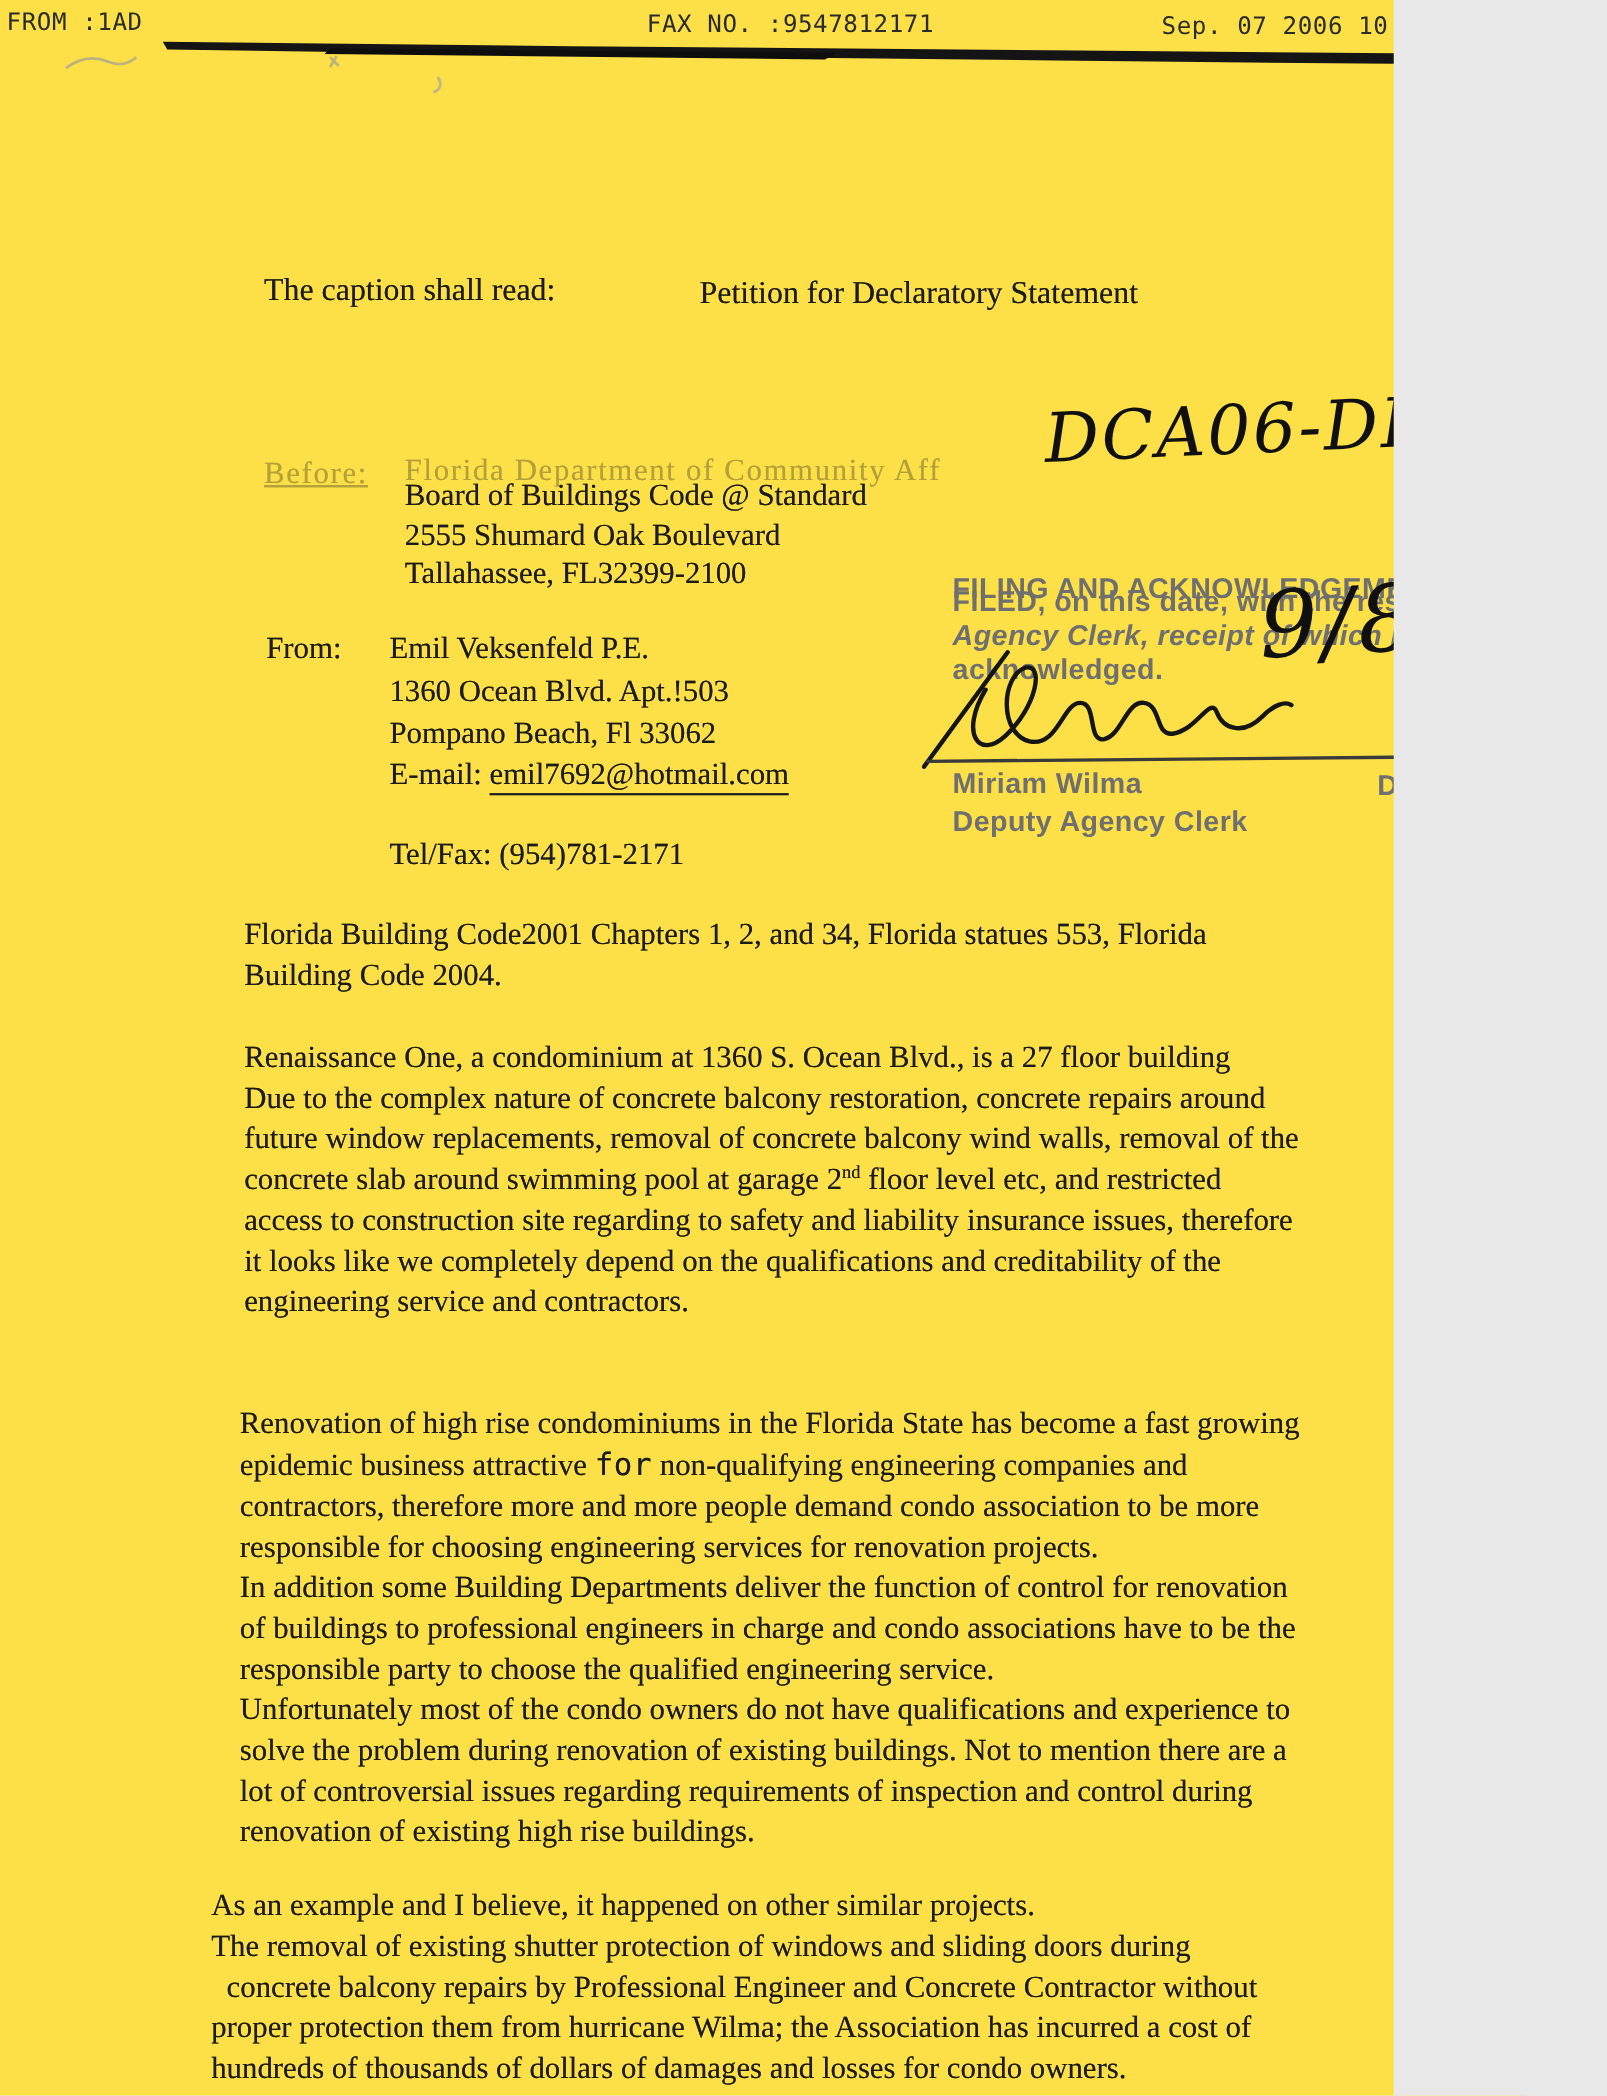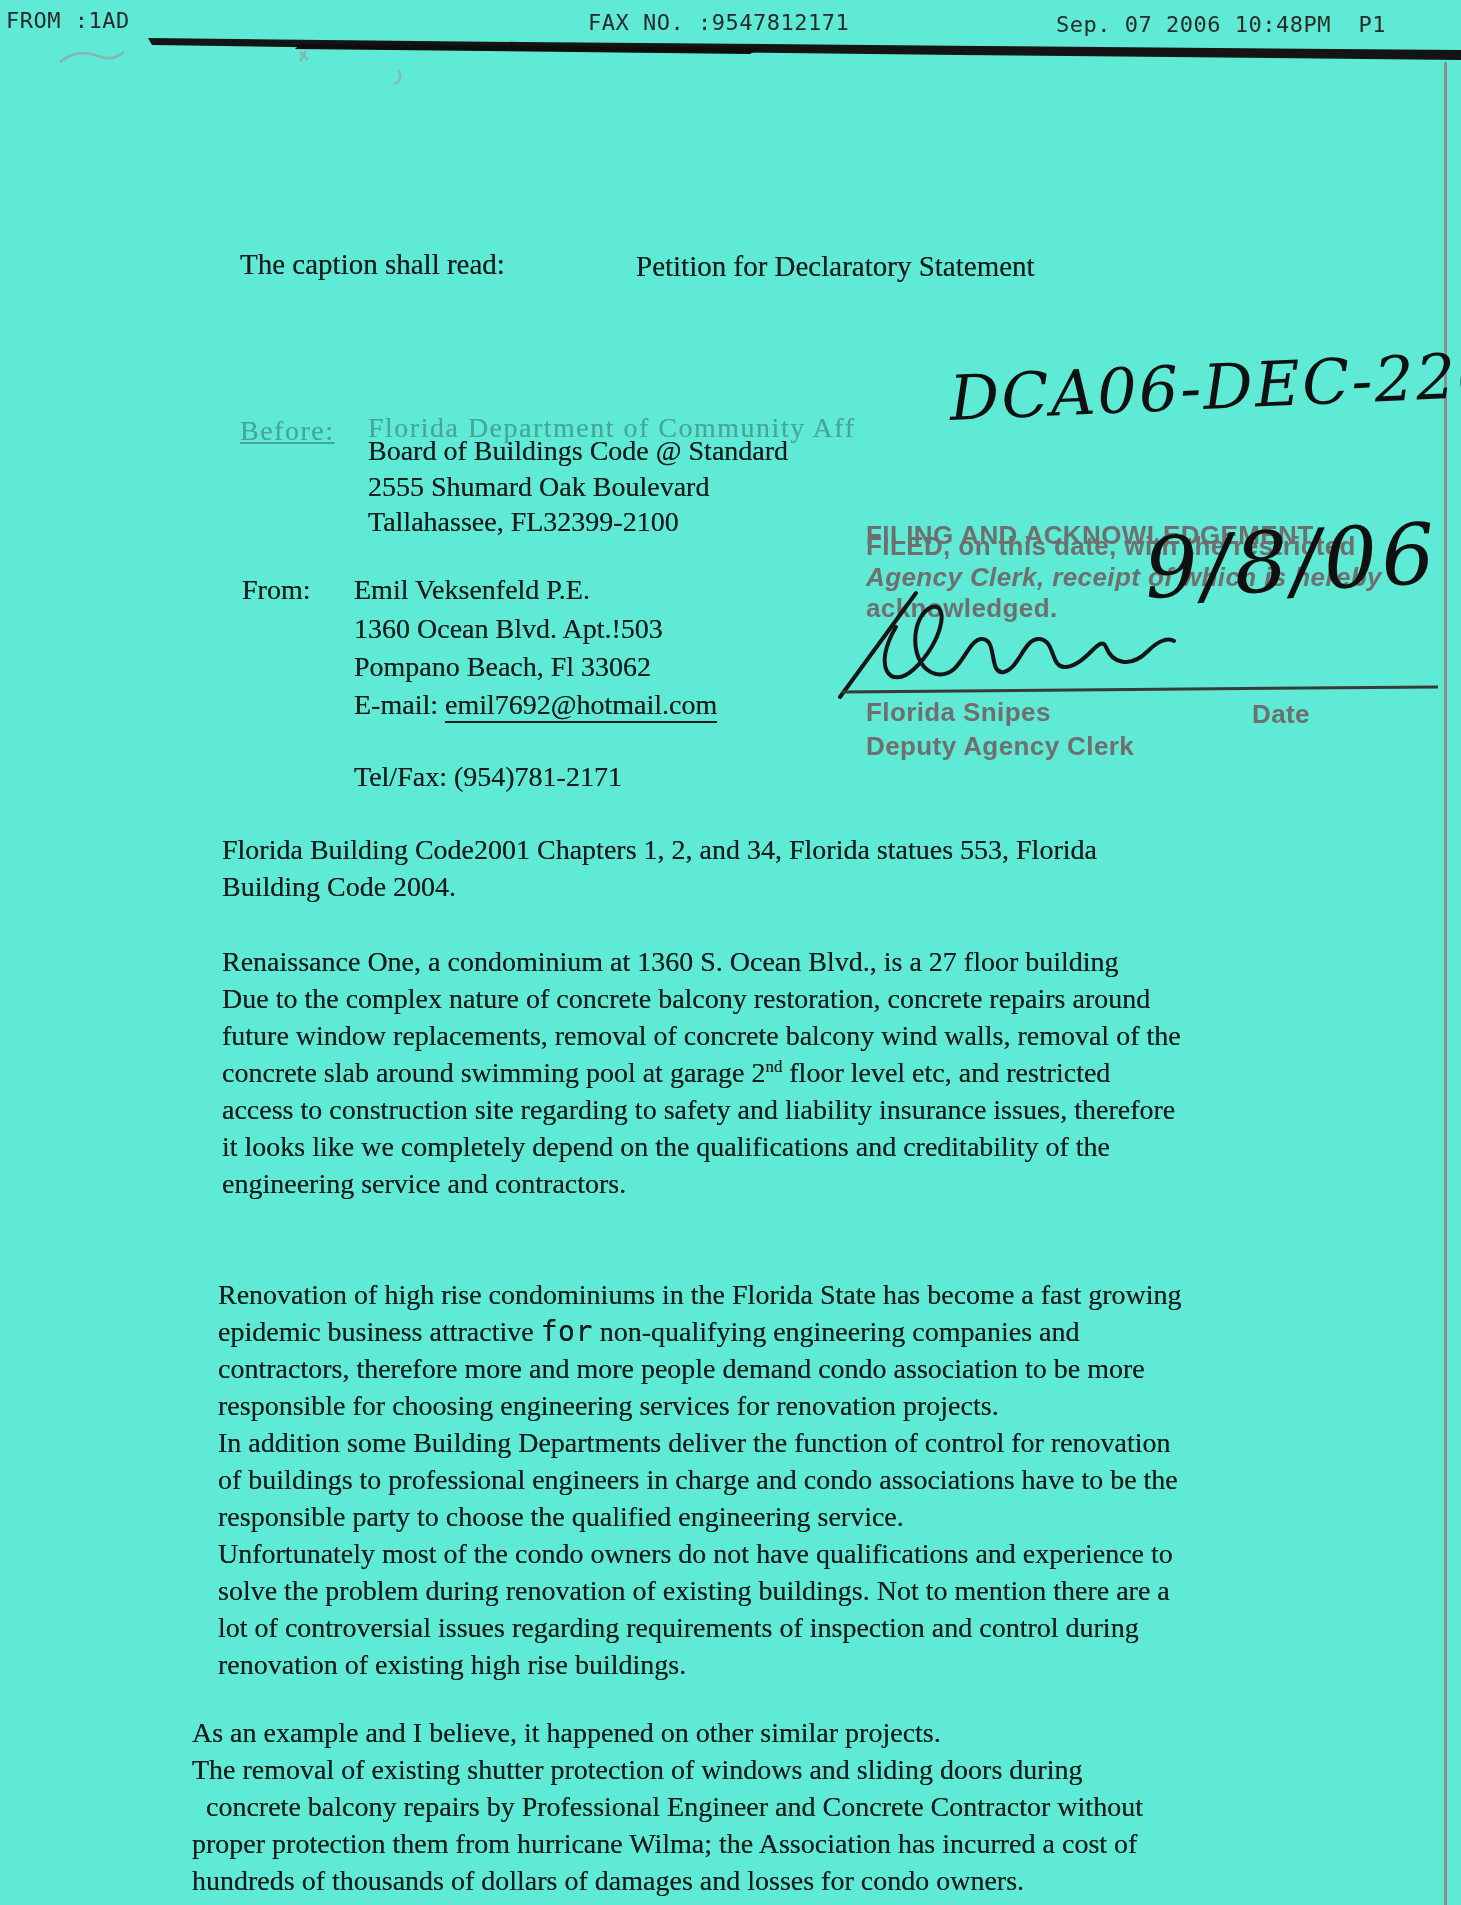--- a/index.html
+++ b/index.html
@@ -1,17 +1,17 @@
 <!DOCTYPE html>
 <html><head>
 <meta charset="utf-8">
 <style>
   html,body{margin:0;padding:0;background:#e8e8e8;}
   .page{
-    position:relative;width:1461px;height:1905px;background:#5eead4;
+    position:relative;width:1267px;height:1905px;background:#fde047;
     font-family:"Liberation Serif",serif;color:#1b1b1b;overflow:hidden;
   }
   .abs{position:absolute;}
   
   .faxhead{
     font-family:"DejaVu Sans Mono",monospace;font-size:22px;color:#2a2a2a;
     white-space:pre;letter-spacing:.5px;
   }
   
   .ink{text-shadow:0 0 .6px rgba(10,10,10,.65);}
@@ -79,21 +79,21 @@
   <div class="abs stamp" style="left:866px;top:593px;">acknowledged.</div>
 
   <svg class="abs" style="left:838px;top:575px;" width="340" height="125" viewBox="0 0 340 125">
     <path d="M2,122 L78,18 M58,52 C34,92 52,116 76,94 C104,68 112,28 94,32 C72,40 70,92 98,99 C124,104 128,64 144,64 C160,64 150,100 166,97 C182,93 186,62 202,64 C218,66 212,94 228,92 C250,89 262,58 268,72 C274,88 292,94 310,76 C320,66 330,62 336,66" stroke="#151515" stroke-width="4" fill="none" stroke-linecap="round"></path>
   </svg>
 
   <div class="abs hand hand-date" style="left:1142px;top:520px;">9/8/06</div>
 
   <div class="abs sig-rule" style="left:842px;top:688px;width:596px;height:3px;"></div>
 
-  <div class="abs stamp" style="left:866px;top:697px;">Florida Snipes</div>
+  <div class="abs stamp" style="left:866px;top:697px;">Miriam Wilma</div>
   <div class="abs stamp" style="left:1252px;top:699px;">Date</div>
   <div class="abs stamp" style="left:866px;top:731px;">Deputy Agency Clerk</div>
 
   <div class="abs ink" style="left:222px;top:831px;">
     <div class="body-ln">Florida Building Code2001 Chapters 1, 2, and 34, Florida statues 553, Florida</div>
     <div class="body-ln">Building Code 2004.</div>
   </div>
 
   <div class="abs ink" style="left:222px;top:943px;">
     <div class="body-ln">Renaissance One, a condominium at 1360 S. Ocean Blvd., is a 27 floor building</div>

